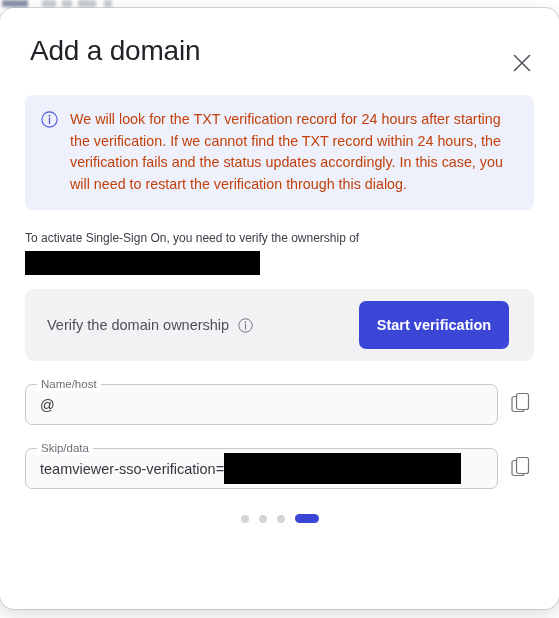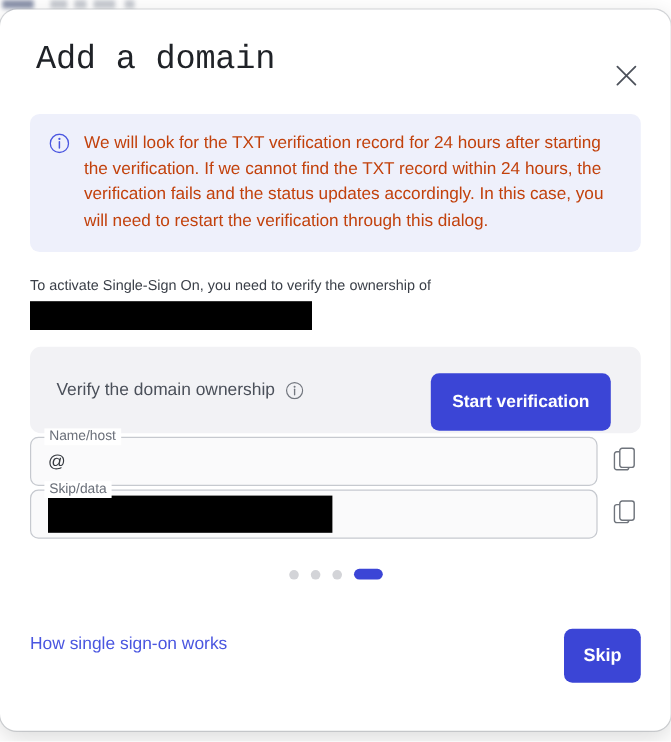--- a/index.html
+++ b/index.html
@@ -50,21 +50,20 @@
     border-radius: 14px;
     box-shadow: 0 0 0 1px rgba(120,125,135,.30), 0 6px 20px rgba(0,0,0,.14);
     overflow: hidden;
   }
 
   .modal-header {
     position: relative;
     padding: 26px 47px 0 30px;
     height: 60px;
     box-sizing: border-box;
-    font-family: Liberation Mono, monospace;
   }
   .modal-title {
     font-size: 28px;
     font-weight: 400;
     color: #1f2227;
     letter-spacing: -0.2px;
     line-height: 34px;
     margin: 0;
   }
   .close-btn {
@@ -150,33 +149,32 @@
   .btn-primary {
     background: #3b45d6;
     color: #ffffff;
     border: none;
     border-radius: 7px;
     font-family: "Liberation Sans", sans-serif;
     font-size: 14.5px;
     font-weight: bold;
     cursor: pointer;
     padding: 8px;
-    margin-top: 19px;
   }
   .btn-start {
     width: 150px;
     height: 48px;
   }
 
   
   .field-row {
     display: flex;
     align-items: center;
     gap: 10px;
-    margin-top: 3px;
+    margin-top: 23px;
   }
   .field {
     position: relative;
     flex: 1;
     height: 41px;
     border: 1px solid #c6c9cf;
     border-radius: 7px;
     background: #fafafb;
     box-sizing: border-box;
     display: flex;
@@ -327,20 +325,21 @@
             <rect x="5.5" y="1.5" width="12" height="16" rx="2" fill="#ffffff" stroke="#6f747c" stroke-width="1.2"></rect>
           </svg>
         </span>
       </button>
     </div>
 
     <div class="field-row">
       <div class="field">
         <span class="field-legend">Skip/data</span>
         <span class="field-value">
+          <span>teamviewer-sso-verification=</span>
             <span class="redaction value-bar"></span>
         </span>
       </div>
       <button class="copy-btn">
         <span>
           <svg width="20" height="22" viewBox="0 0 20 22" aria-hidden="true">
             <rect x="1" y="4.5" width="12" height="15" rx="2" fill="none" stroke="#6f747c" stroke-width="1.2"></rect>
             <rect x="5.5" y="1.5" width="12" height="16" rx="2" fill="#ffffff" stroke="#6f747c" stroke-width="1.2"></rect>
           </svg>
         </span>
@@ -349,19 +348,14 @@
 
     <div class="step-dots">
       <span class="dot"></span>
       <span class="dot"></span>
       <span class="dot"></span>
       <span class="dot active"></span>
     </div>
 
   </div>
 
-  <div class="modal-footer">
-    <a class="footer-link">How single sign-on works</a>
-    <span class="footer-spacer"></span>
-    <button class="btn-primary btn-skip">Skip</button>
-  </div>
 
 </div>
 
 </body></html>

